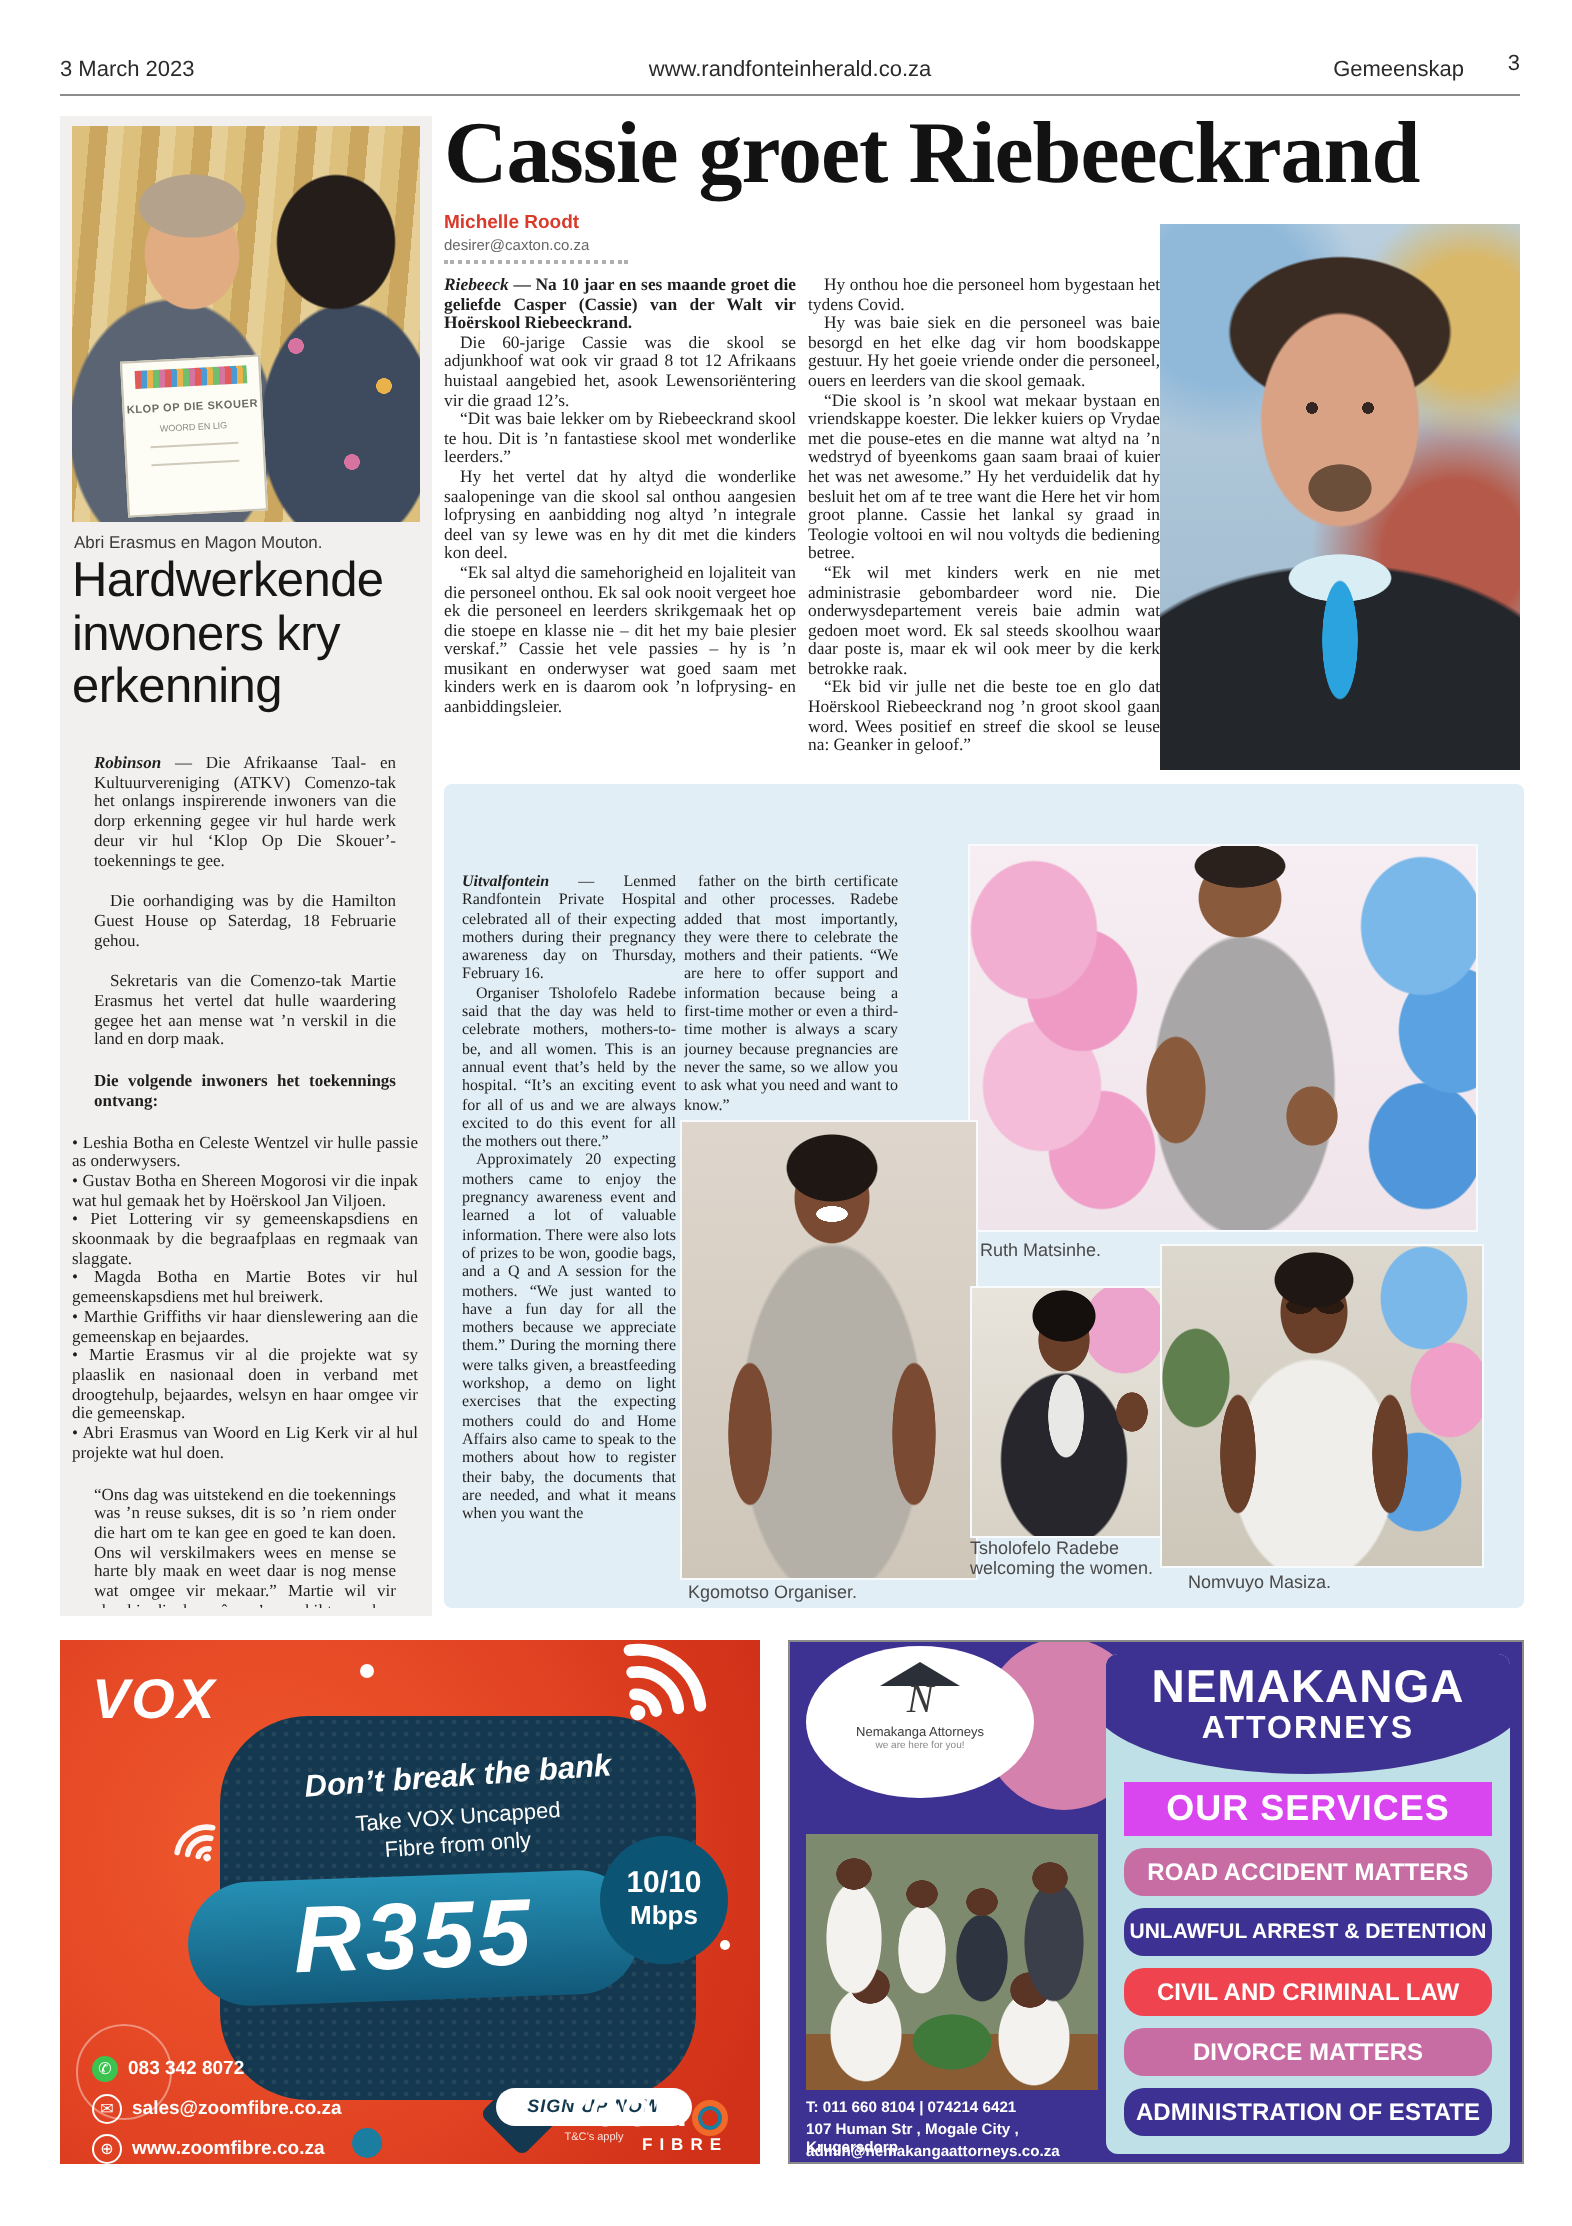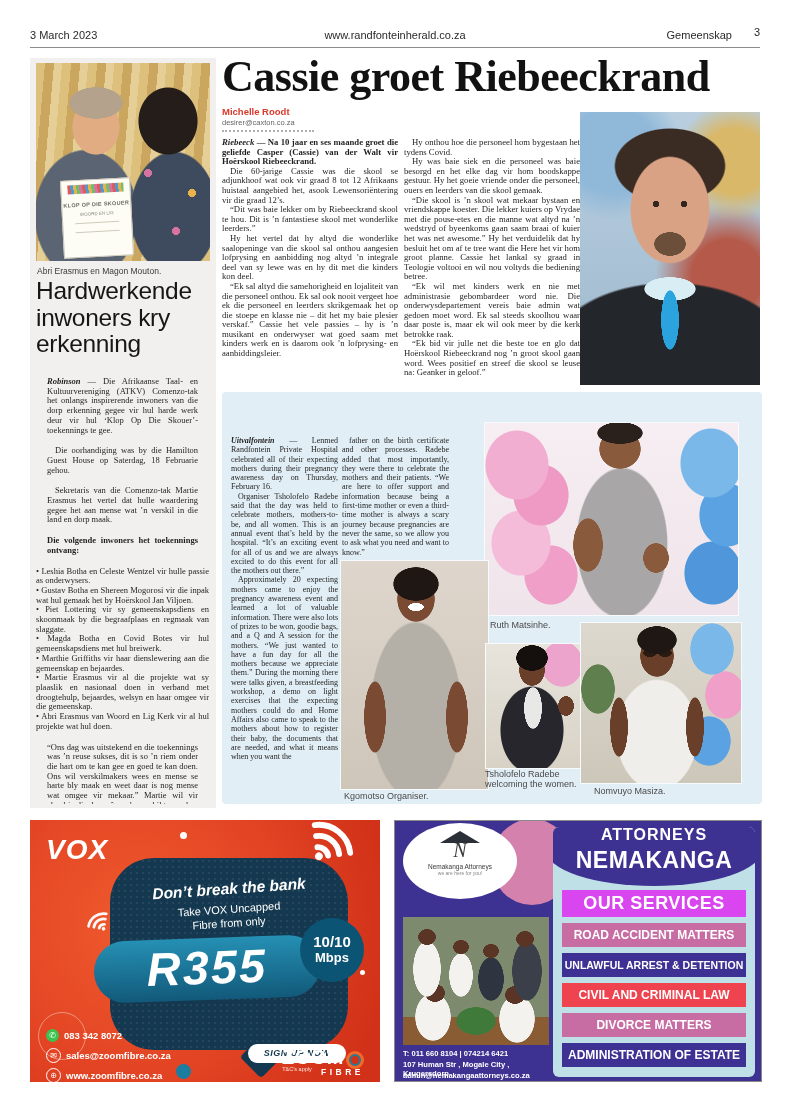--- a/index.html
+++ b/index.html
@@ -226,21 +226,21 @@
   .nem-contact { position:absolute; left:8px; width:150px; color:#fff; font-size:7.6px; font-weight:bold; }
   #nem-c1 { top:228px; } #nem-c2 { top:239px; } #nem-c3 { top:250px; }
   #nem-right { position:absolute; left:158px; top:6px; width:202px; height:250px;
       background:#bfe0e6; border-radius:6px; overflow:hidden; }
   #nem-head { width:216px; margin-left:-7px; height:60px; background:#3d3191;
       border-radius:0 0 50% 50% / 0 0 60% 60%; text-align:center; color:#fff; }
   #nem-brand { font-size:23px; font-weight:bold; letter-spacing:.5px; padding-top:3px; }
   #nem-brand2 { font-size:16px; font-weight:bold; letter-spacing:1px; margin-top:-1px; }
   #nem-services-title { margin:4px 9px 0; height:27px; background:#d946ef; color:#fff;
       font-size:18px; font-weight:bold; text-align:center; line-height:27px; letter-spacing:.5px; }
-  .nem-btn { margin:6px 9px; height:24px; border-radius:0; color:#fff; text-align:center;
+  .nem-btn { margin:6px 9px; height:24px; border-radius:10px; color:#fff; text-align:center;
       font-size:12px; font-weight:bold; line-height:24px; }
   .nem-pink-btn { background:#c76da4; } .nem-ind-btn { background:#3d3194; } .nem-red-btn { background:#ef4450; }
   .nem-btn.long { font-size:10.5px; }
 </style>
 </head>
 <body>
 
 <div class="page">
 
   <div id="masthead">
@@ -264,21 +264,21 @@
     <h2 id="award-headline">Hardwerkende inwoners kry erkenning</h2>
     <div id="award-body">
       <p class="noindent"><span class="lead-word">Robinson</span><span> — Die Afrikaanse Taal- en Kultuurvereniging (ATKV) Comenzo-tak het onlangs inspirerende inwoners van die dorp erkenning gegee vir hul harde werk deur vir hul ‘Klop Op Die Skouer’-toekennings te gee.</span></p>
       <p>Die oorhandiging was by die Hamilton Guest House op Saterdag, 18 Februarie gehou.</p>
       <p>Sekretaris van die Comenzo-tak Martie Erasmus het vertel dat hulle waardering gegee het aan mense wat ’n verskil in die land en dorp maak.</p>
       <p class="list-intro">Die volgende inwoners het toekennings ontvang:</p>
       <ul>
         <li>Leshia Botha en Celeste Wentzel vir hulle passie as onderwysers.</li>
         <li>Gustav Botha en Shereen Mogorosi vir die inpak wat hul gemaak het by Hoërskool Jan Viljoen.</li>
         <li>Piet Lottering vir sy gemeenskapsdiens en skoonmaak by die begraafplaas en regmaak van slaggate.</li>
-        <li>Magda Botha en Covid Botes vir hul gemeenskapsdiens met hul breiwerk.</li>
+        <li>Magda Botha en Martie Botes vir hul gemeenskapsdiens met hul breiwerk.</li>
         <li>Marthie Griffiths vir haar dienslewering aan die gemeenskap en bejaardes.</li>
         <li>Martie Erasmus vir al die projekte wat sy plaaslik en nasionaal doen in verband met droogtehulp, bejaardes, welsyn en haar omgee vir die gemeenskap.</li>
         <li>Abri Erasmus van Woord en Lig Kerk vir al hul projekte wat hul doen.</li>
       </ul>
       <p class="noindent">“Ons dag was uitstekend en die toekennings was ’n reuse sukses, dit is so ’n riem onder die hart om te kan gee en goed te kan doen. Ons wil verskilmakers wees en mense se harte bly maak en weet daar is nog mense wat omgee vir mekaar.” Martie wil vir almal in die dorp sê om ’n verskil te maak.</p>
       <p class="noindent">“Kry weer ’n hart vir hierdie land en sy mense want as ons saam werk kan ons die dorp soveel beter maak.”</p>
     </div>
   </div>
 
   <h1 id="cassie-headline">Cassie groet Riebeeckrand</h1>
@@ -374,22 +374,22 @@
       <div id="nem-initial">N</div>
       <div id="nem-logo-name">Nemakanga Attorneys</div>
       <div id="nem-logo-tag">we are here for you!</div>
     </div>
     <div id="nem-photo"></div>
     <div id="nem-c1" class="nem-contact">T: 011 660 8104 | 074214 6421</div>
     <div id="nem-c2" class="nem-contact">107 Human Str , Mogale City , Krugersdorp</div>
     <div id="nem-c3" class="nem-contact">admin@nemakangaattorneys.co.za</div>
     <div id="nem-right">
       <div id="nem-head">
+        <div id="nem-brand">NEMAKANGA</div>
         <div id="nem-brand2">ATTORNEYS</div>
-        <div id="nem-brand">NEMAKANGA</div>
       </div>
       <div id="nem-services-title">OUR SERVICES</div>
       <div class="nem-btn nem-pink-btn">ROAD ACCIDENT MATTERS</div>
       <div class="nem-btn nem-ind-btn long">UNLAWFUL ARREST &amp; DETENTION</div>
       <div class="nem-btn nem-red-btn">CIVIL AND CRIMINAL LAW</div>
       <div class="nem-btn nem-pink-btn">DIVORCE MATTERS</div>
       <div class="nem-btn nem-ind-btn">ADMINISTRATION OF ESTATE</div>
     </div>
   </div>
 

